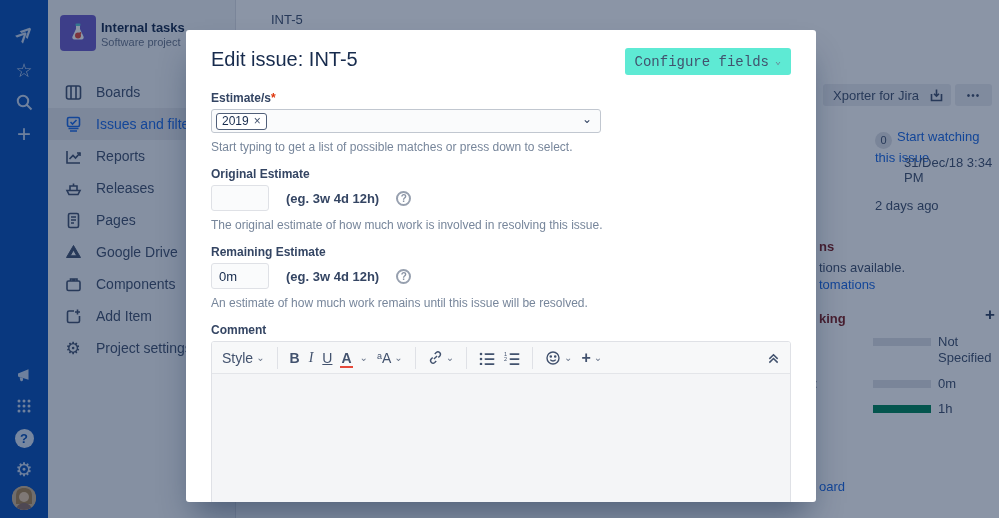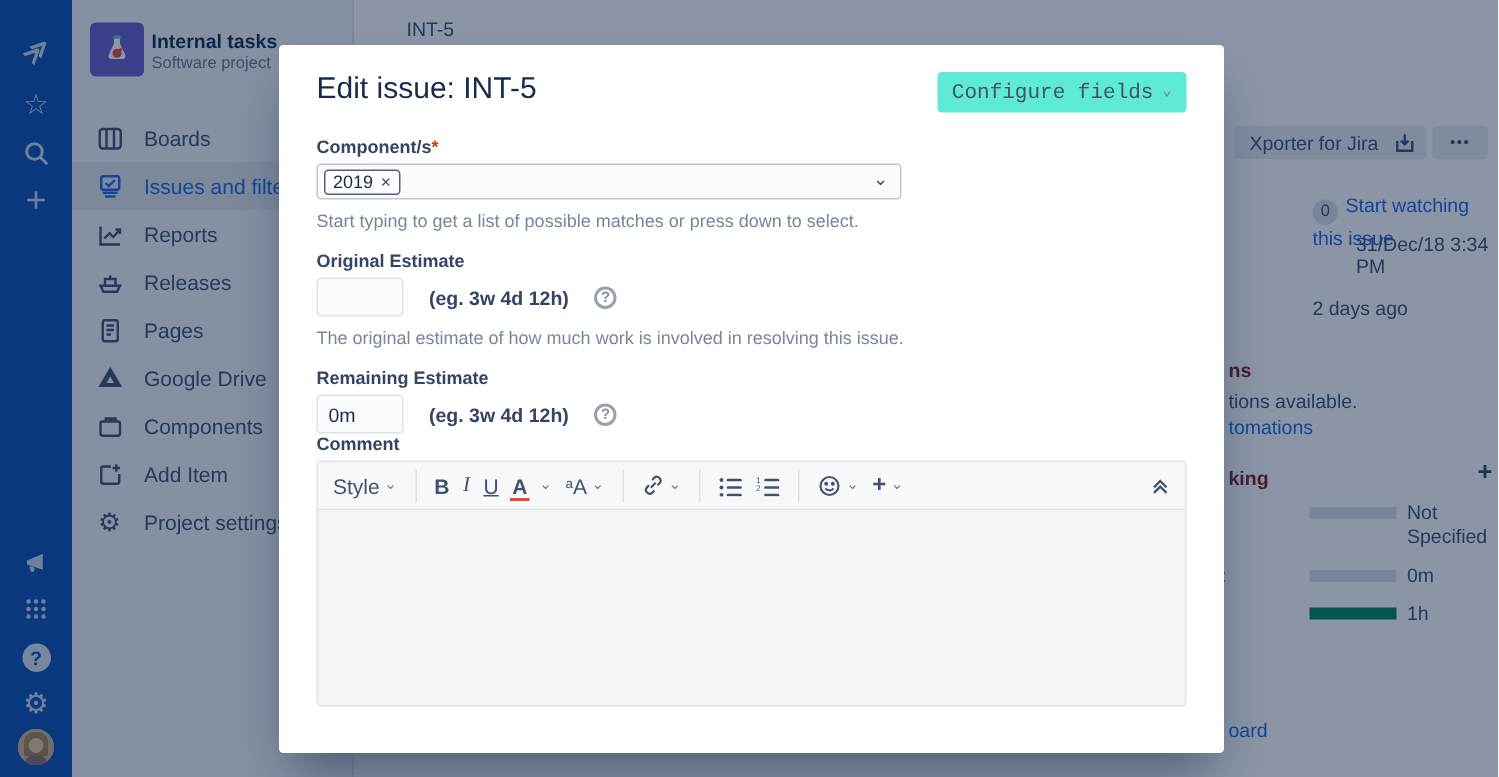--- a/index.html
+++ b/index.html
@@ -279,21 +279,21 @@
   <div class="modal">
     <div class="m-head">
       <div class="m-title">Edit issue: INT-5</div>
       <button class="cfg-btn">
         <span>Configure fields</span>
         <span class="chev">⌄</span>
       </button>
     </div>
 
     <div class="flabel">
-      <span>Component/s</span><span class="req">*</span>
+      <span>Estimate/s</span><span class="req">*</span>
     </div>
     <div class="selectbox">
       <span class="chip">
         <span>2019</span>
         <span class="x">×</span>
       </span>
       <span class="sel-chev">⌄</span>
     </div>
     <div class="help-txt">Start typing to get a list of possible matches or press down to select.</div>
 
@@ -304,20 +304,21 @@
       <span class="qmark">?</span>
     </div>
     <div class="help-txt">The original estimate of how much work is involved in resolving this issue.</div>
 
     <div class="flabel">Remaining Estimate</div>
     <div class="est-row">
       <input class="est-input" value="0m" style="">
       <span class="est-ex">(eg. 3w 4d 12h)</span>
       <span class="qmark">?</span>
     </div>
+    <div class="help-txt">An estimate of how much work remains until this issue will be resolved.</div>
 
     <div class="flabel">Comment</div>
     <div class="editor">
       <div class="ed-toolbar">
         <span class="tbtn">
             <span>Style</span>
             <span class="chev">⌄</span>
           </span>
         <span class="tdiv"></span>
         <span class="tbtn tb-b">B</span>

